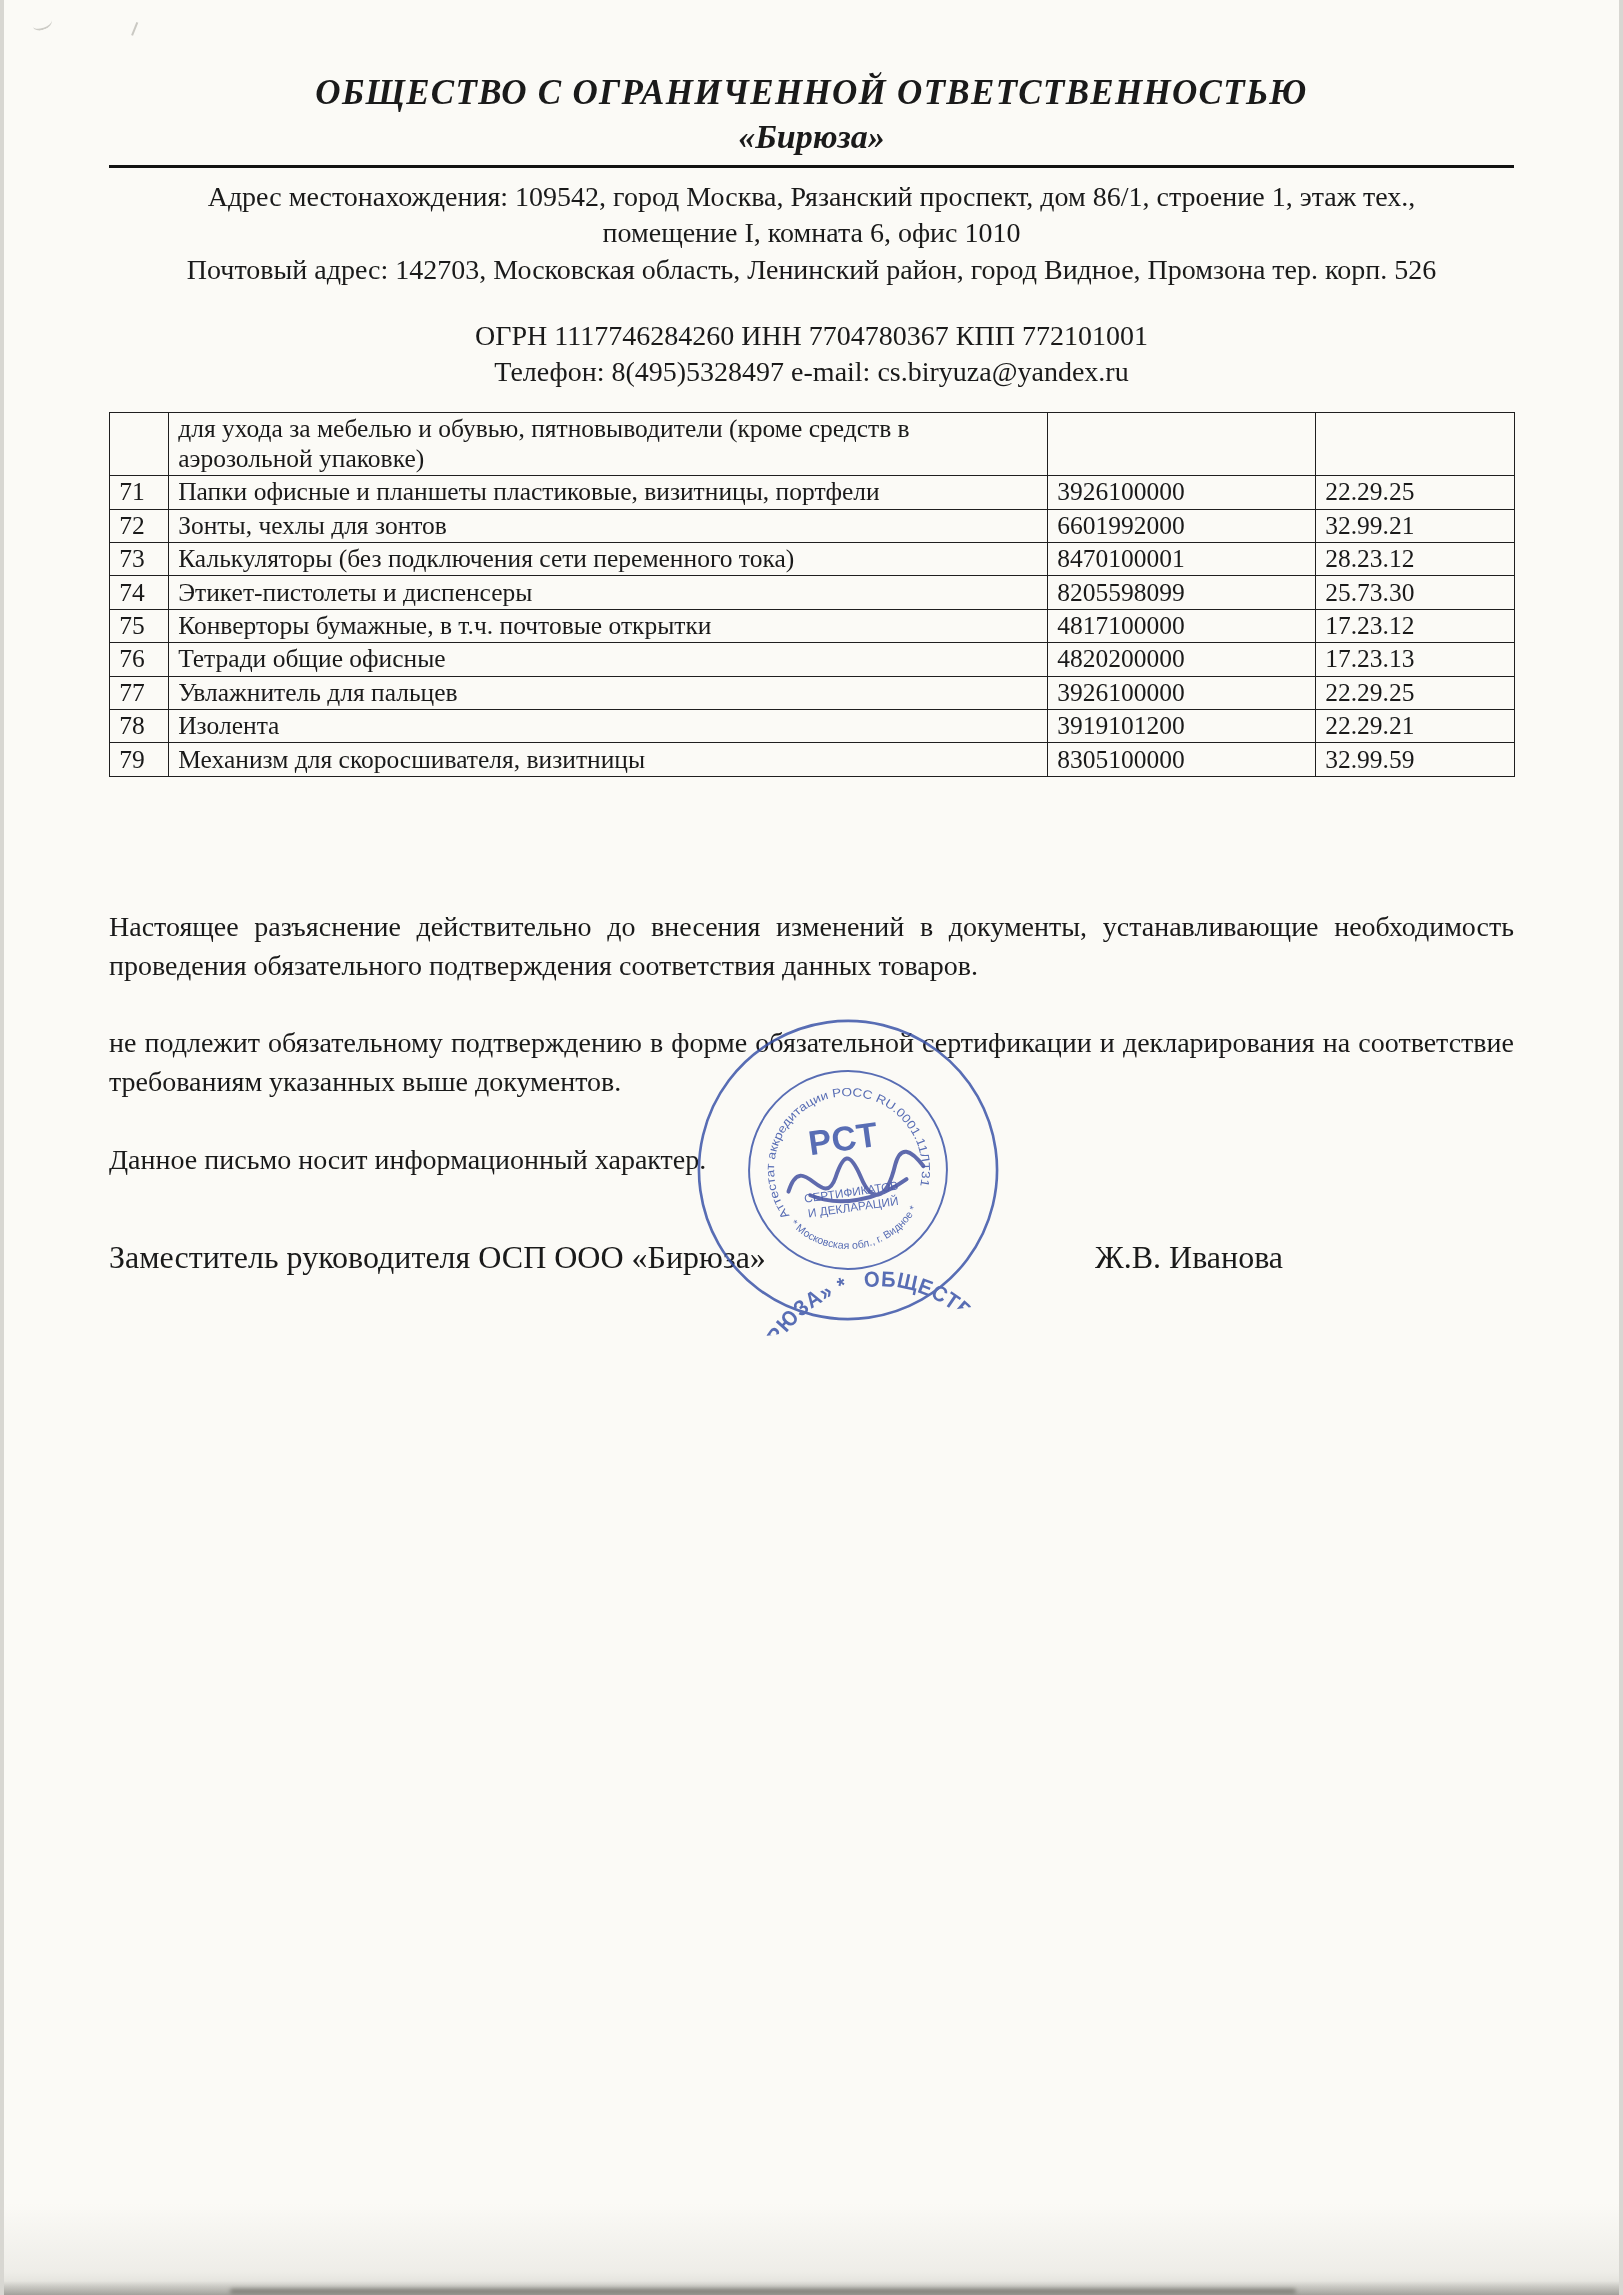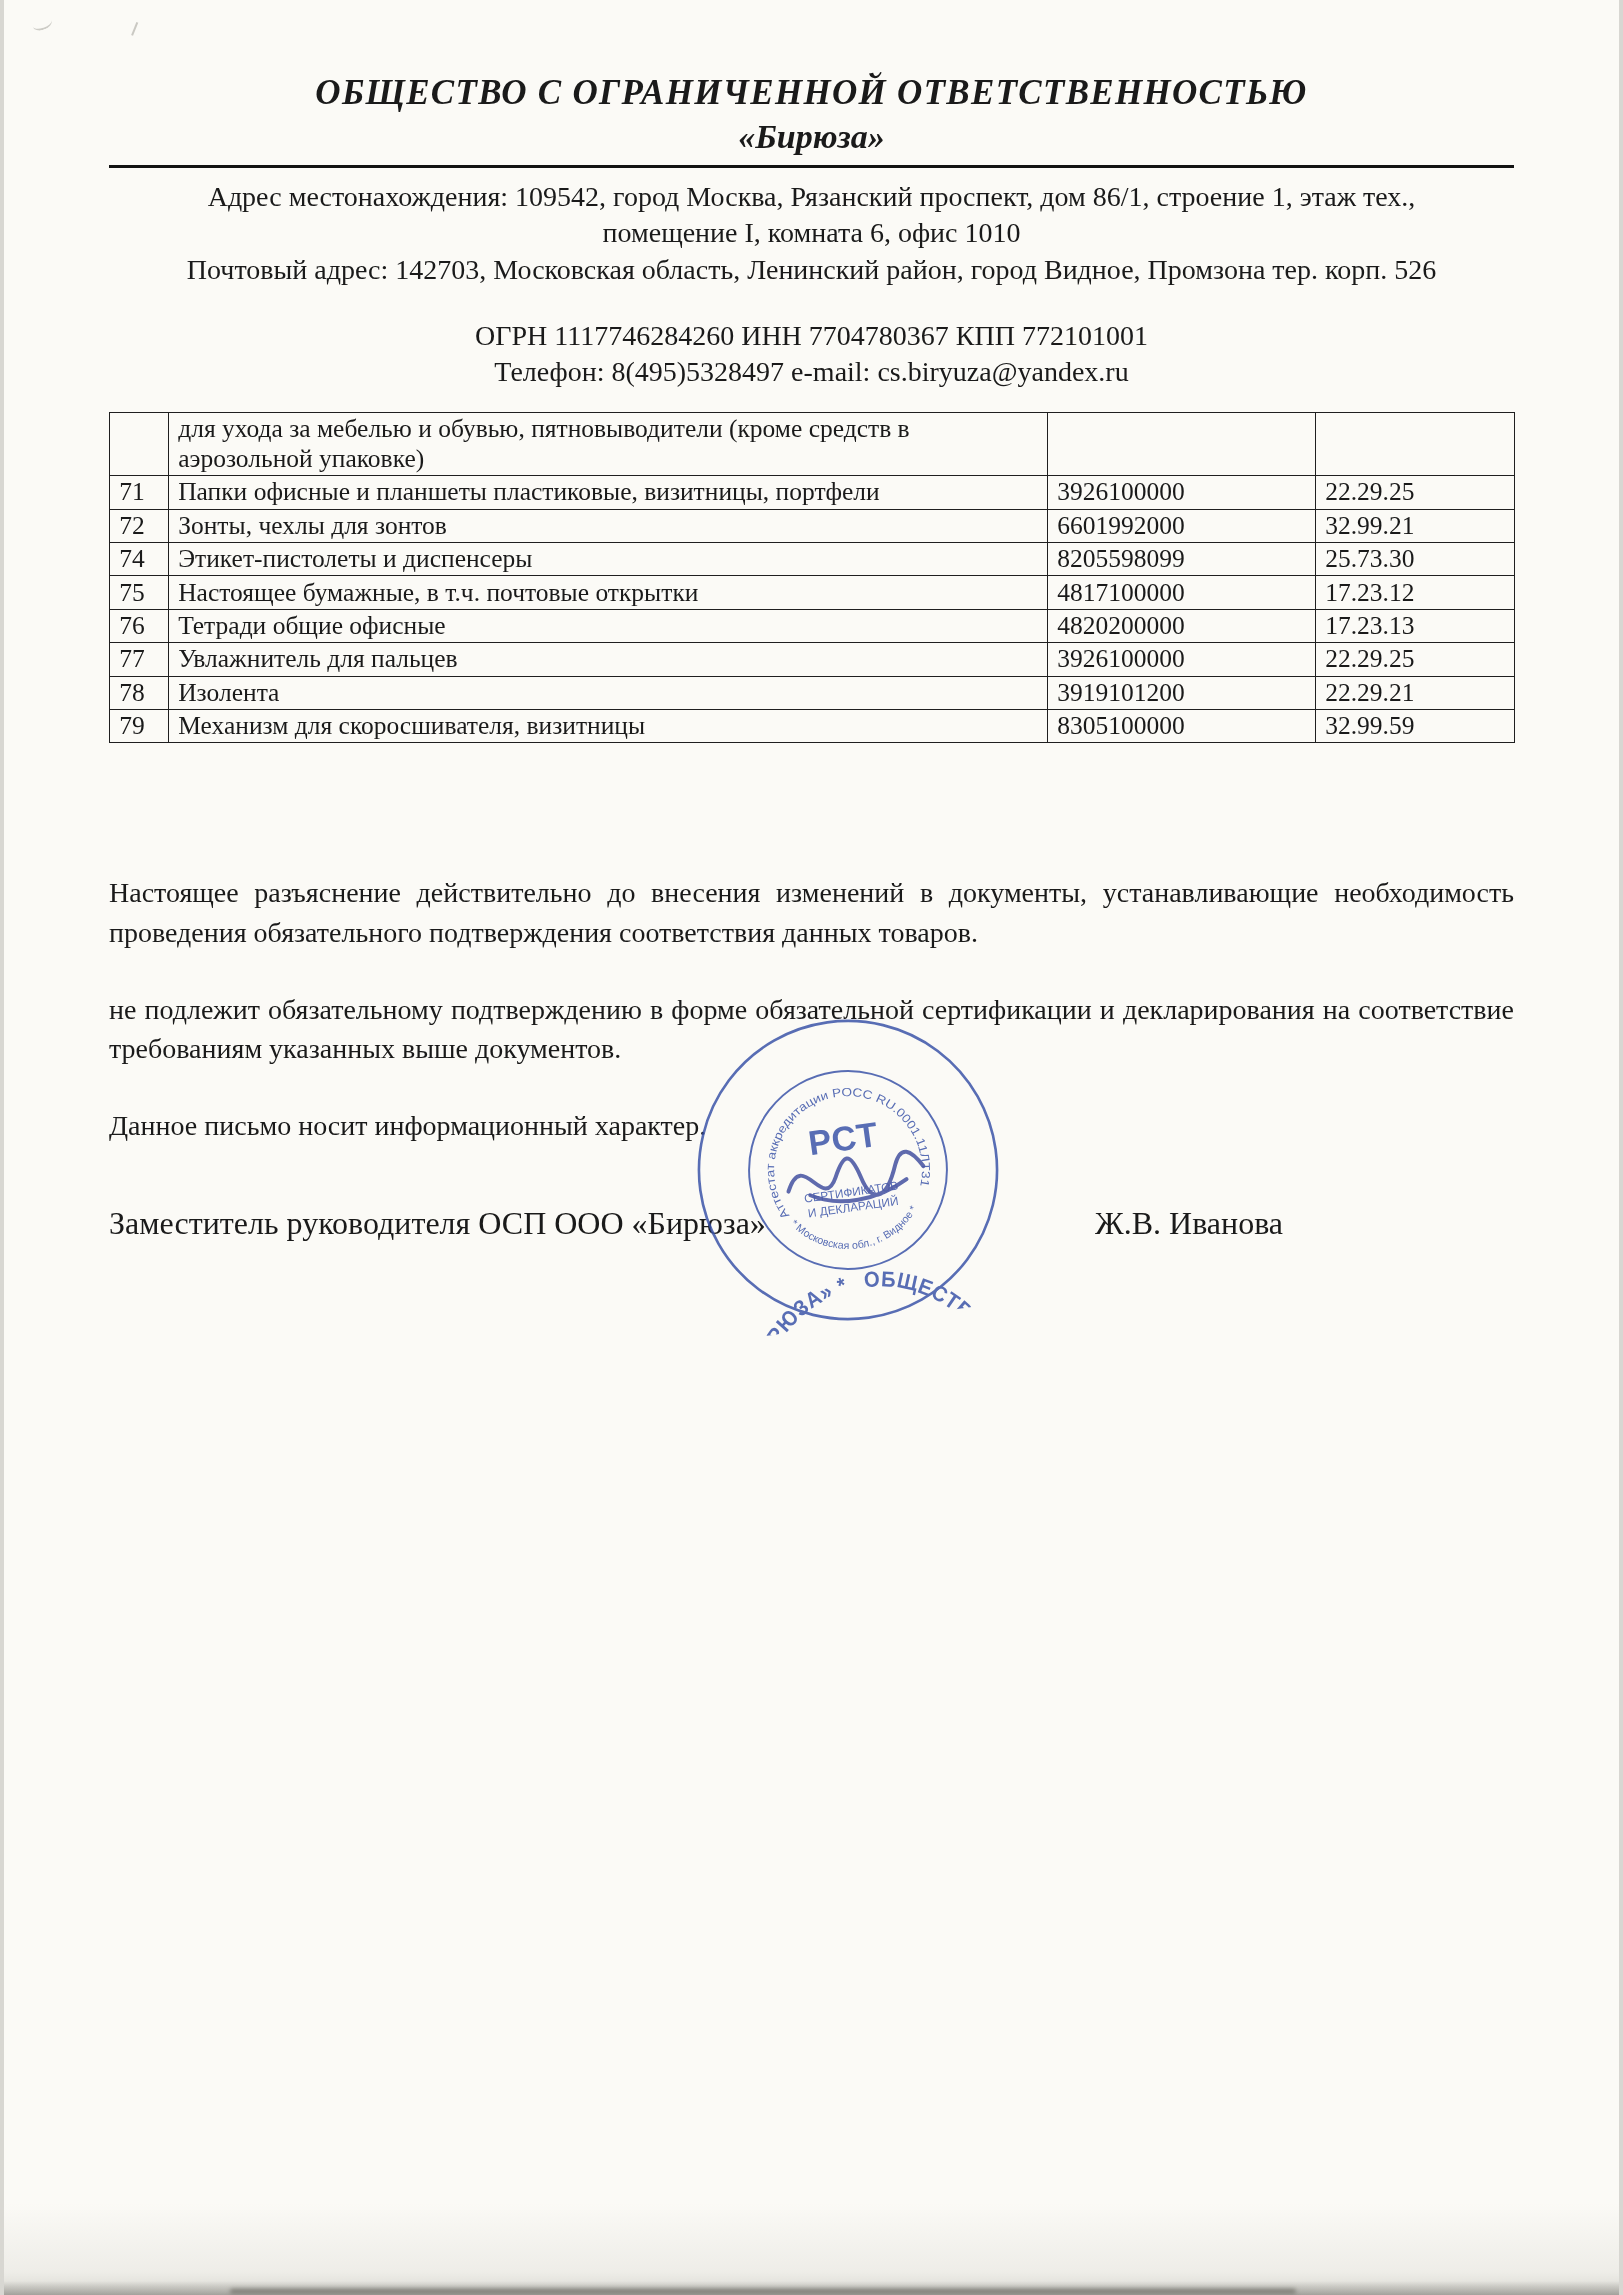--- a/index.html
+++ b/index.html
@@ -123,31 +123,37 @@
             <td class="c-okpd">22.29.25</td>
           </tr>
 
           <tr>
             <td class="c-num">72</td>
             <td class="c-name">Зонты, чехлы для зонтов</td>
             <td class="c-code">6601992000</td>
             <td class="c-okpd">32.99.21</td>
           </tr>
 
+          <tr>
+            <td class="c-num">73</td>
+            <td class="c-name">Калькуляторы (без подключения сети переменного тока)</td>
+            <td class="c-code">8470100001</td>
+            <td class="c-okpd">28.23.12</td>
+          </tr>
 
           <tr>
             <td class="c-num">74</td>
             <td class="c-name">Этикет-пистолеты и диспенсеры</td>
             <td class="c-code">8205598099</td>
             <td class="c-okpd">25.73.30</td>
           </tr>
 
           <tr>
             <td class="c-num">75</td>
-            <td class="c-name">Настоящее бумажные, в т.ч. почтовые открытки</td>
+            <td class="c-name">Конверторы бумажные, в т.ч. почтовые открытки</td>
             <td class="c-code">4817100000</td>
             <td class="c-okpd">17.23.12</td>
           </tr>
 
           <tr>
             <td class="c-num">76</td>
             <td class="c-name">Тетради общие офисные</td>
             <td class="c-code">4820200000</td>
             <td class="c-okpd">17.23.13</td>
           </tr>

